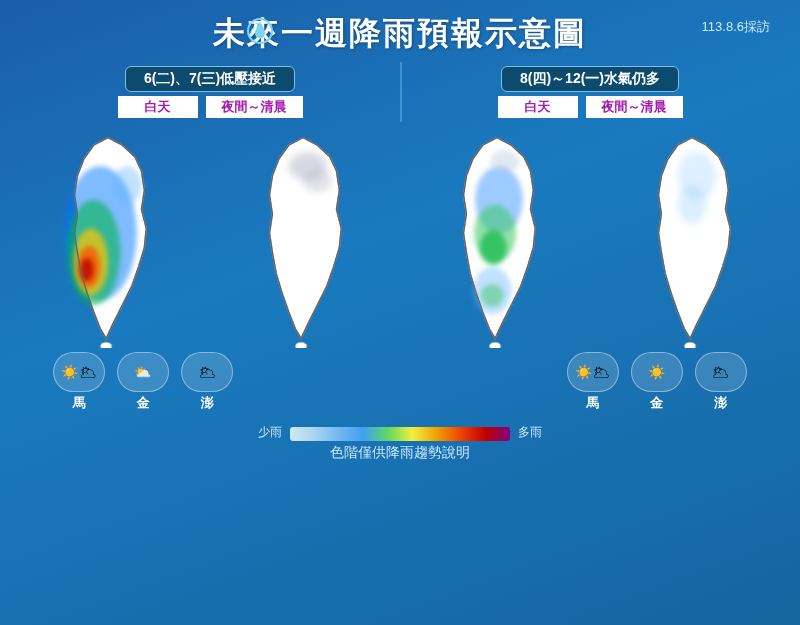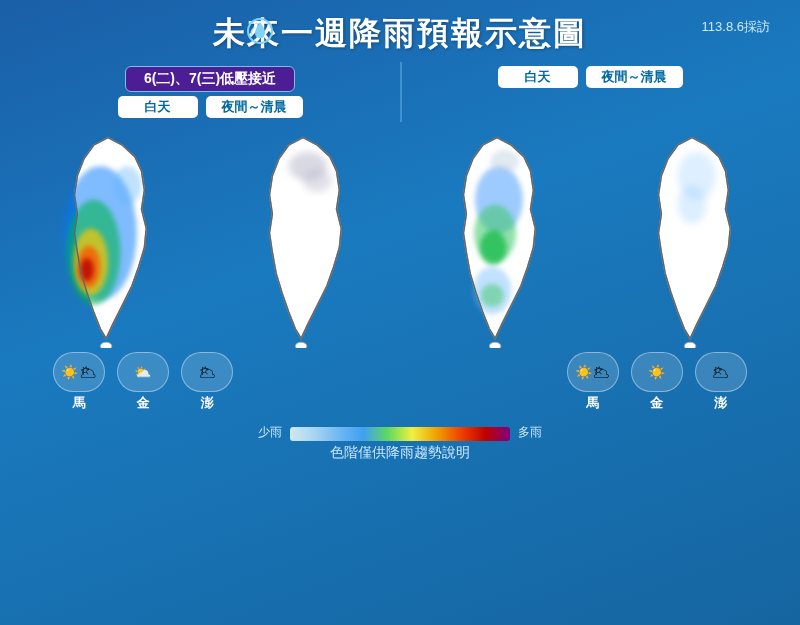--- a/index.html
+++ b/index.html
@@ -43,40 +43,40 @@
       padding: 4px 20px;
     }
     .section-group {
       display: flex;
       flex-direction: column;
       align-items: center;
       gap: 4px;
       flex: 1;
     }
     .section-title-box {
-      background: #4c1d95;
+      background: #0c4a6e;
       border: 1.5px solid #7bbfe8;
       border-radius: 6px;
       padding: 3px 18px;
       color: white;
       font-size: 14px;
       font-weight: bold;
       text-align: center;
     }
     .section-subtitle-row {
       display: flex;
       gap: 8px;
     }
     .subtitle-box {
       background: white;
-      border-radius: 5px;
+      border-radius: 0;
       padding: 2px 16px;
       font-size: 13px;
       font-weight: bold;
-      color: #0369a1;
+      color: #a21caf;
       min-width: 80px;
       text-align: center;
     }
 
     
     .maps-row {
       display: flex;
       justify-content: space-around;
       align-items: flex-start;
       padding: 6px 15px 0;
@@ -193,20 +193,21 @@
 
     <div class="section-group">
       <div class="section-title-box">6(二)、7(三)低壓接近</div>
       <div class="section-subtitle-row">
         <div class="subtitle-box">白天</div>
         <div class="subtitle-box">夜間～清晨</div>
       </div>
     </div>
 
     <div class="section-group">
+      <div class="section-title-box">8(四)～12(一)水氣仍多</div>
       <div class="section-subtitle-row">
         <div class="subtitle-box">白天</div>
         <div class="subtitle-box">夜間～清晨</div>
       </div>
     </div>
   </div>
 </div>
 
 <div class="maps-row">
 

